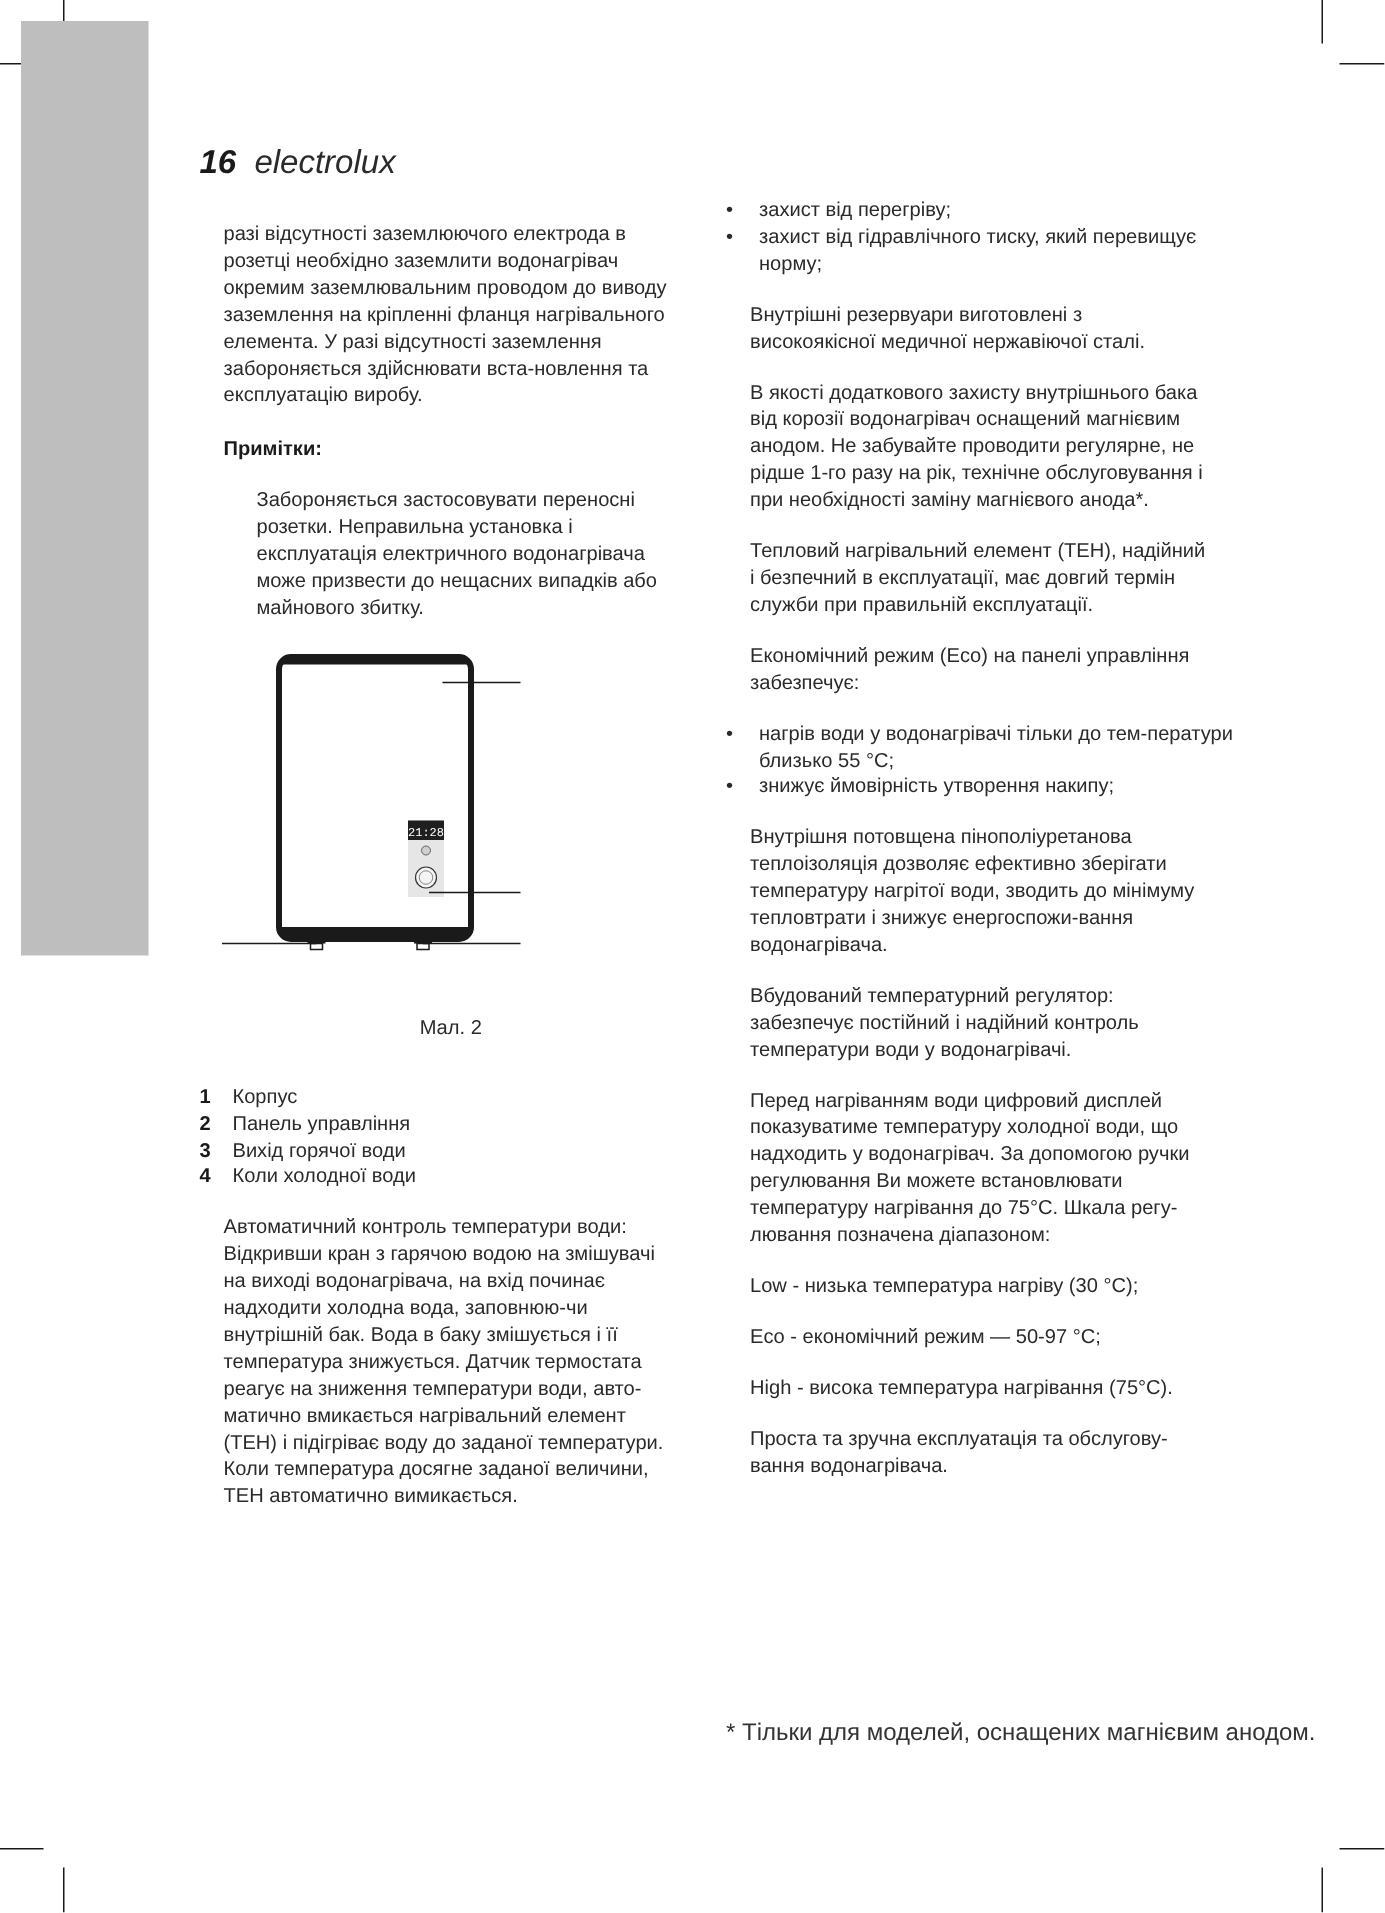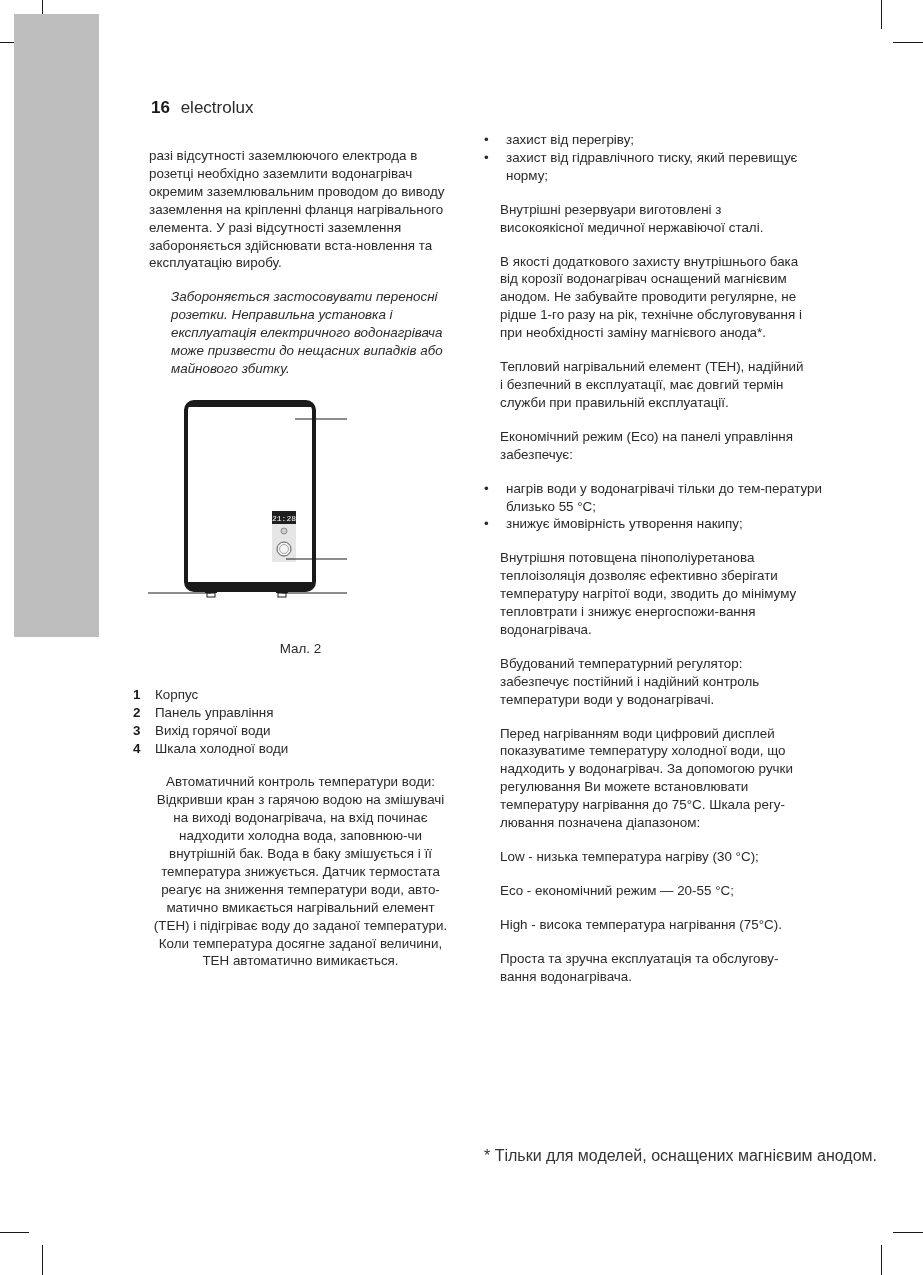--- a/index.html
+++ b/index.html
@@ -4,42 +4,42 @@
 <style>
   html, body { margin: 0; padding: 0; }
   body {
     width: 923px; height: 1275px; position: relative; overflow: hidden;
     background: #ffffff; color: #2a2a2a;
     font-family: "Liberation Sans", sans-serif;
   }
   .crop { position: absolute; background: #1a1a1a; }
   .side-tab { position: absolute; left: 14px; top: 14px; width: 85px; height: 623px; background: #bebebe; }
 
-  .header { position: absolute; left: 151px; top: 98px; font-size: 17px; line-height: 20px; }
+  .header { position: absolute; left: 133px; top: 98px; font-size: 22px; line-height: 20px; font-style: italic; }
   .header .num { font-weight: bold; color: #1a1a1a; margin-right: 6px; }
   .header .brand { color: #2a2a2a; }
 
   .col { position: absolute; font-size: 13.4px; line-height: 17.9px; }
   .col p { margin: 16px; }
   .left { left: 133px; top: 131px; width: 335px; }
   .right { left: 484px; top: 131px; width: 340px; }
 
   .notes-title { font-weight: bold; margin-top: 18px !important; color: #1a1a1a; }
-  .notes-body { font-style: italic; padding-left: 22px; }
+  .notes-body { padding-left: 22px; }
 
   .section-title { font-size: 20px; line-height: 24px; margin-top: 20px !important; color: #2a2a2a; }
 
   .figure { position: relative; width: 335px; height: 230px; margin-top: 14px; }
   .fig-caption { text-align: center; margin-top: 4px; }
 
   .legend { margin-top: 28px; }
   .legend .row { display: flex; }
   .legend .n { width: 22px; font-weight: bold; color: #1a1a1a; }
 
-  .auto-block { margin-top: 18px; text-align: center; }
+  .auto-block { margin-top: 18px; }
 
   ul.bul { list-style: none; margin: 0; padding: 0; }
   ul.bul li { position: relative; padding-left: 22px; }
   ul.bul li::before { content: "•"; position: absolute; left: 0; top: 0; }
 
   .footnote { position: absolute; left: 484px; top: 1147px; font-size: 16px; color: #333; }
 </style>
 </head>
 <body>
 
@@ -54,20 +54,21 @@
 
 <div class="side-tab"></div>
 
 <div class="header">
   <span class="num">16</span>
   <span class="brand">electrolux</span>
 </div>
 
 <div class="col left">
   <p>разі відсутності заземлюючого електрода в розетці необхідно заземлити водонагрівач окремим заземлювальним проводом до виводу заземлення на кріпленні фланця нагрівального елемента. У разі відсутності заземлення забороняється здійснювати вста-новлення та експлуатацію виробу.</p>
+  <p class="notes-title">Примітки:</p>
   <p class="notes-body">Забороняється застосовувати переносні розетки. Неправильна установка і експлуатація електричного водонагрівача може призвести до нещасних випадків або майнового збитку.</p>
 
   <div class="figure">
     <svg width="335" height="230" viewBox="0 0 335 230">
       <rect x="53" y="8" width="128" height="188" rx="8" ry="8" fill="#ffffff" stroke="#1a1a1a" stroke-width="4"></rect>
       <rect x="55" y="9" width="124" height="4" fill="#1a1a1a"></rect>
       <rect x="55" y="188" width="124" height="6" fill="#1a1a1a"></rect>
       <g>
         <rect x="139" y="117" width="24" height="51" fill="#e6e6e6"></rect>
         <rect x="139" y="117" width="24" height="13" fill="#1f1f1f"></rect>
@@ -100,21 +101,21 @@
     <div class="row">
         <span class="n">2</span>
         <span>Панель управління</span>
       </div>
     <div class="row">
         <span class="n">3</span>
         <span>Вихід горячої води</span>
       </div>
     <div class="row">
         <span class="n">4</span>
-        <span>Шкала холодної води</span>
+        <span>Коли холодної води</span>
       </div>
   </div>
 
   <p class="auto-block">Автоматичний контроль температури води: Відкривши кран з гарячою водою на змішувачі на виході водонагрівача, на вхід починає надходити холодна вода, заповнюю-чи внутрішній бак. Вода в баку змішується і її температура знижується. Датчик термостата реагує на зниження температури води, авто-матично вмикається нагрівальний елемент (ТЕН) і підігріває воду до заданої температури. Коли температура досягне заданої величини, ТЕН автоматично вимикається.</p>
 </div>
 
 <div class="col right">
   <ul class="bul">
     <li>захист від перегріву;</li>
     <li>захист від гідравлічного тиску, який перевищує норму;</li>
@@ -124,18 +125,18 @@
   <p>Тепловий нагрівальний елемент (ТЕН), надійний і безпечний в експлуатації, має довгий термін служби при правильній експлуатації.</p>
   <p>Економічний режим (Eco) на панелі управління забезпечує:</p>
   <ul class="bul">
     <li>нагрів води у водонагрівачі тільки до тем-ператури близько 55 °C;</li>
     <li>знижує ймовірність утворення накипу;</li>
   </ul>
   <p>Внутрішня потовщена пінополіуретанова теплоізоляція дозволяє ефективно зберігати температуру нагрітої води, зводить до мінімуму тепловтрати і знижує енергоспожи-вання водонагрівача.</p>
   <p>Вбудований температурний регулятор: забезпечує постійний і надійний контроль температури води у водонагрівачі.</p>
   <p>Перед нагріванням води цифровий дисплей показуватиме температуру холодної води, що надходить у водонагрівач. За допомогою ручки регулювання Ви можете встановлювати температуру нагрівання до 75°C. Шкала регу-лювання позначена діапазоном:</p>
   <p>Low - низька температура нагріву (30 °C);</p>
-  <p>Eco - економічний режим — 20-55 °C;</p>
+  <p>Eco - економічний режим — 50-97 °C;</p>
   <p>High - висока температура нагрівання (75°C).</p>
   <p>Проста та зручна експлуатація та обслугову-вання водонагрівача.</p>
 </div>
 
 <div class="footnote">* Тільки для моделей, оснащених магнієвим анодом.</div>
 
 </body></html>

